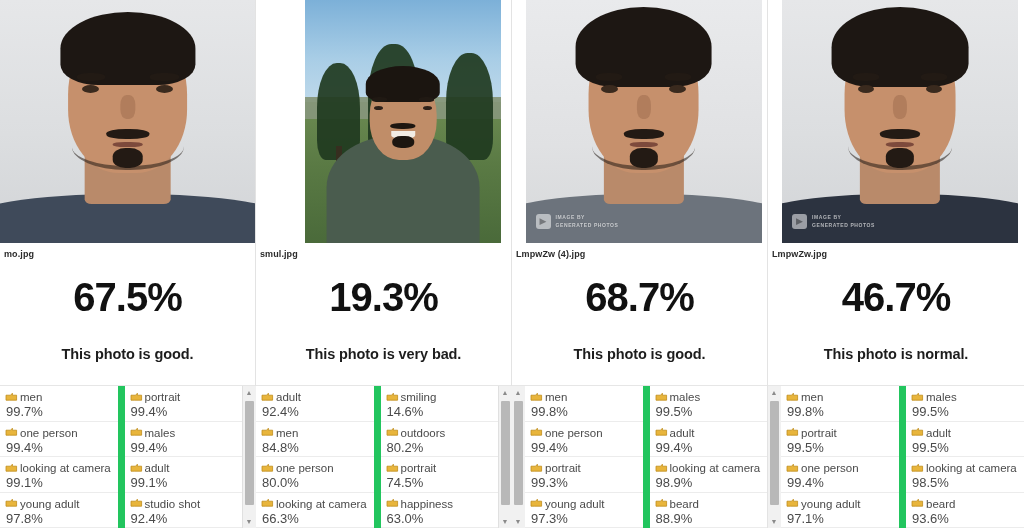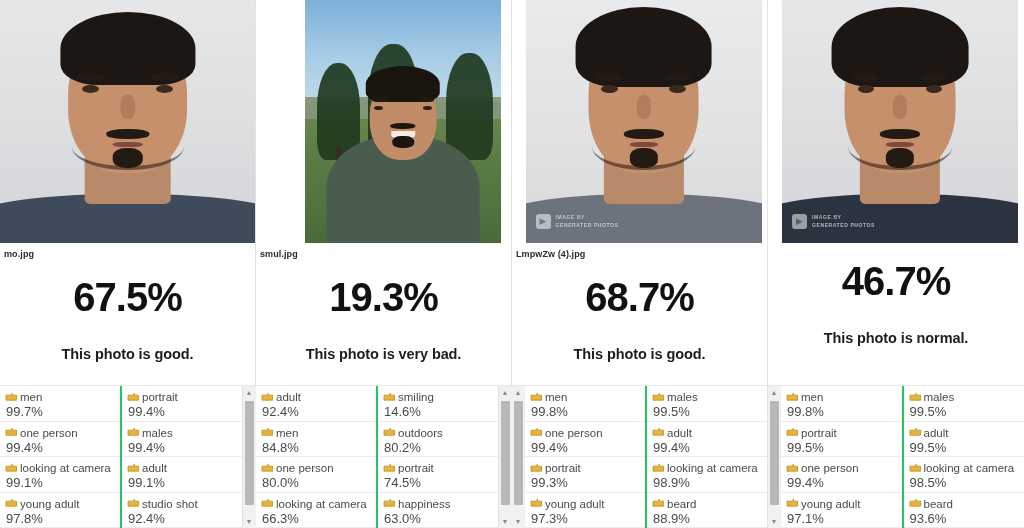--- a/index.html
+++ b/index.html
@@ -184,21 +184,21 @@
   .tags-wrap {
     position: relative;
     height: 143px;
     border-top: 1px solid #e6e6e6;
     display: flex;
     background: #ffffff;
   }
   .tag-cols { display: flex; flex: 1; min-width: 0; }
   .tag-col {
     flex: 1; min-width: 0;
-    border-right: 2px solid #22c55e;
+    border-right: 7px solid #22c55e;
   }
   .tag-col:last-child { border-right: none; }
   .tag-cell {
     border-bottom: 1px solid #ececec;
     padding: 4px 2px 3px 5px;
     height: 35.5px;
   }
   .tag-name {
     display: flex; align-items: center; gap: 2px;
     font-size: 11.5px; color: #4a4a4a;
@@ -608,20 +608,21 @@
         </div>
         <div class="watermark">
           <div class="wm-icon">▶</div>
           <div class="wm-text">
             <span>IMAGE BY</span>
             <span>GENERATED PHOTOS</span>
           </div>
         </div>
       </div>
     </div>
+    <div class="filename">LmpwZw.jpg</div>
     <div class="score-block">
       <div class="score">46.7%</div>
       <div class="verdict">This photo is normal.</div>
     </div>
     <div class="tags-wrap">
       <div class="scrollbar sb-left">
         <div class="sb-arrow">▲</div>
         <div class="sb-track">
           <div class="sb-thumb"></div>
         </div>

